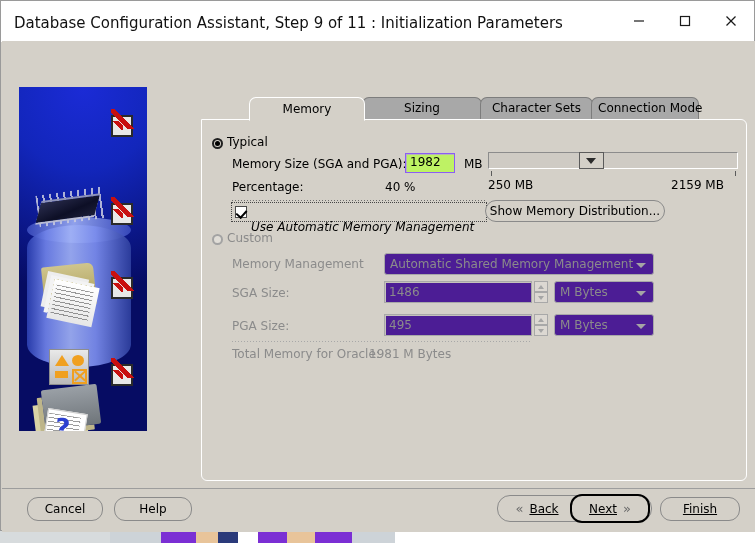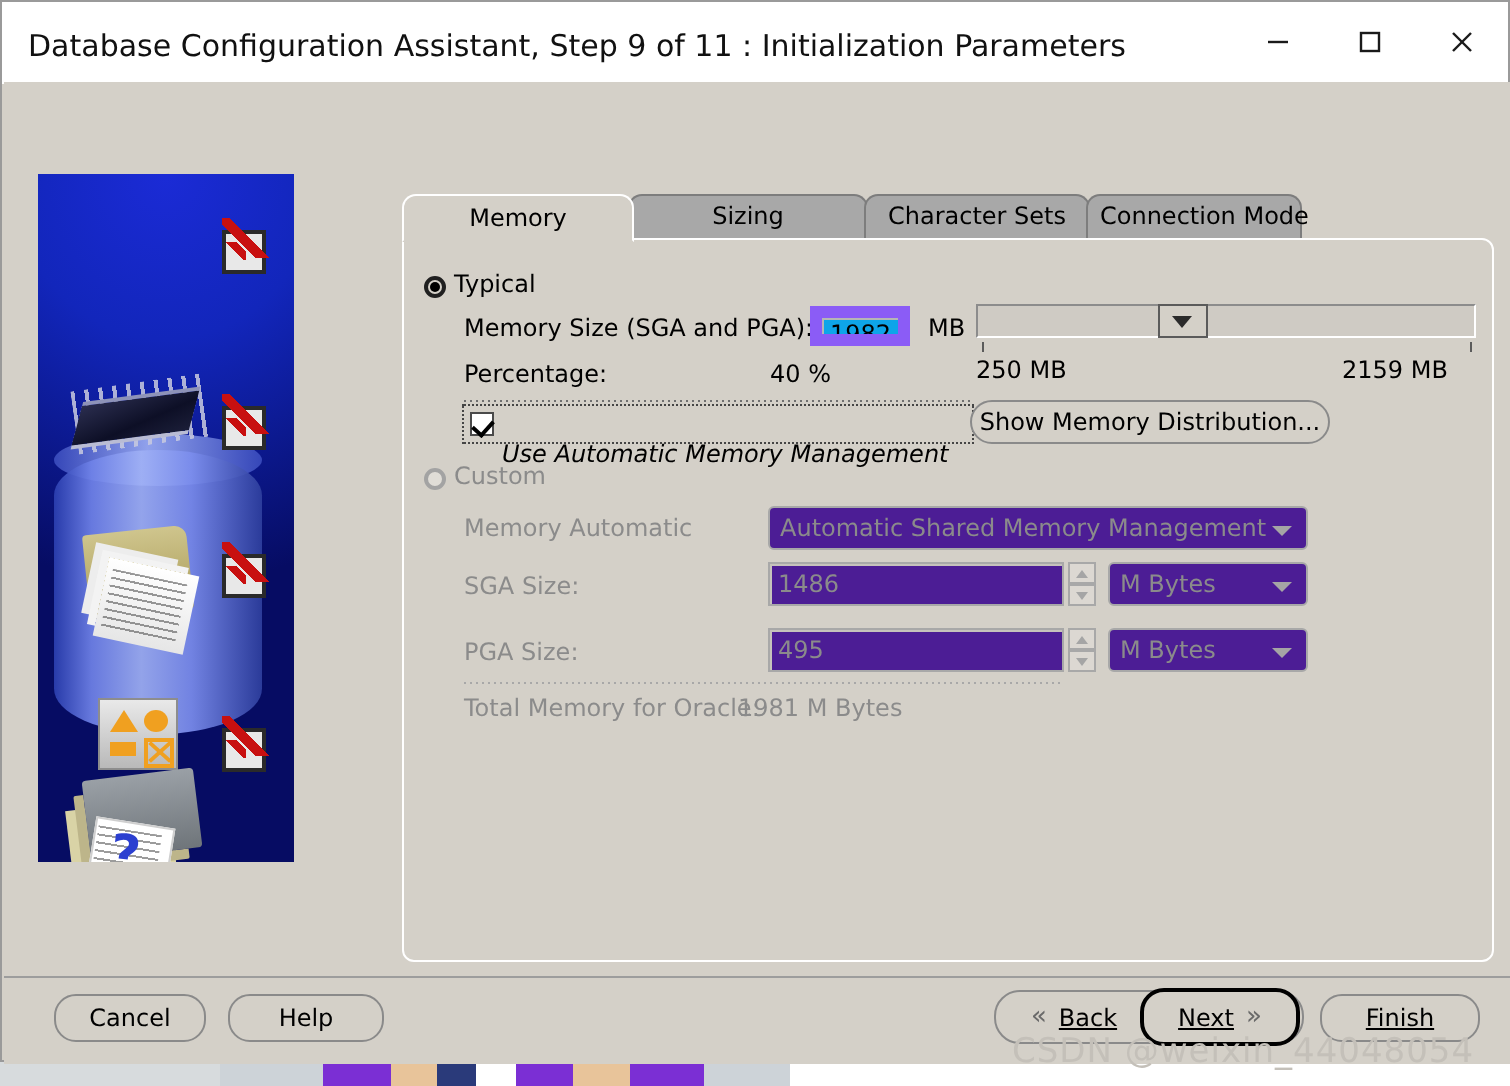--- a/index.html
+++ b/index.html
@@ -314,20 +314,21 @@
     text-align: center;
     font-size: 12px;
     background: #a8a8a8;
     color: #000;
     border: 1px solid #7d7d7d;
     border-bottom: none;
     border-radius: 7px 7px 0 0;
     box-sizing: border-box;
     white-space: nowrap;
     padding: 0 6px;
+    margin-left: 48px;
   }
   .tab.active {
     background: #d4d0c8;
     border: 1px solid #ffffff;
     border-bottom: 1px solid #d4d0c8;
     height: 24px;
     line-height: 23px;
     z-index: 3;
   }
   #tab0 { left: 0px;   width: 116px; }
@@ -371,22 +372,22 @@
   .lbl {
     position: absolute;
     font-size: 12px;
     white-space: nowrap;
     color: #000000;
   }
   .lbl.dim { color: #8b8b8b; }
 
   .textfield {
     position: absolute;
-    background: #0ea5e9;
-    border: 6px solid #8b5cf6;
+    background: #bef264;
+    border: 1px solid #8b5cf6;
     box-shadow: inset 1px 1px 0 #b6b6b6;
     box-sizing: border-box;
     font-size: 12px;
     line-height: 17px;
     padding-left: 4px;
     color: #000;
     overflow: hidden;
     white-space: nowrap;
   }
   .textfield.disabled {
@@ -687,21 +688,21 @@
 
       <div class="focus-dotted" style="left:29px; top:82px; width:256px; height:20px;"></div>
       <div class="checkbox checked" style="left:33px; top:86px;"></div>
       <div class="lbl" style="left:49px; top:100px;font-style:italic;">Use Automatic Memory Management</div>
 
       <div class="btn" style="left:283px; top:80px; width:180px; height:22px;">Show Memory Distribution...</div>
 
       <div class="radio disabled" style="left:10px; top:114px;"></div>
       <div class="lbl dim" style="left:25px; top:111px;">Custom</div>
 
-      <div class="lbl dim" style="left:30px; top:137px;">Memory Automatic</div>
+      <div class="lbl dim" style="left:30px; top:137px;">Memory Management</div>
       <div class="combo" style="left:182px; top:133px; width:270px; height:22px;">
         <span>Automatic Shared Memory Management</span>
         <span class="arrow"></span>
       </div>
 
       <div class="lbl dim" style="left:30px; top:166px;">SGA Size:</div>
       <div class="textfield disabled" style="left:182px; top:161px; width:148px; height:22px; line-height:20px;">1486</div>
       <div class="spinner" style="left:332px; top:161px;">
         <div class="spin-half spin-up">
             <span class="tri"></span>
@@ -752,14 +753,13 @@
   </div>
   <div id="btn-next-hl">
     <span class="mnem">Next</span>
     <span class="chev">»</span>
   </div>
 
   <div class="btn" style="left:659px; top:496px; width:80px; height:24px;">
     <span class="mnem">Finish</span>
   </div>
 
-  <div id="watermark">CSDN @weixin_44048054</div>
 </div>
 
 </body></html>

